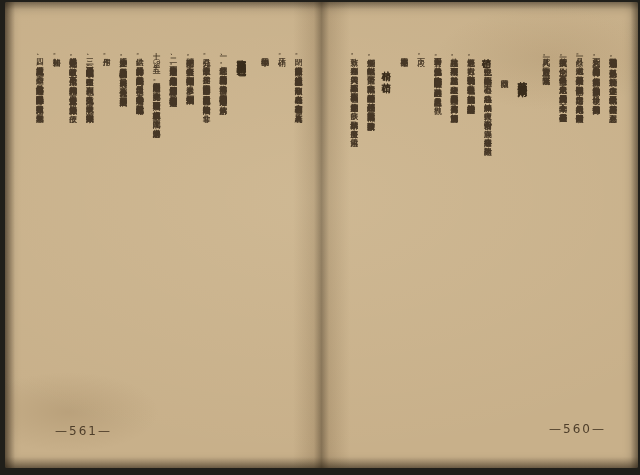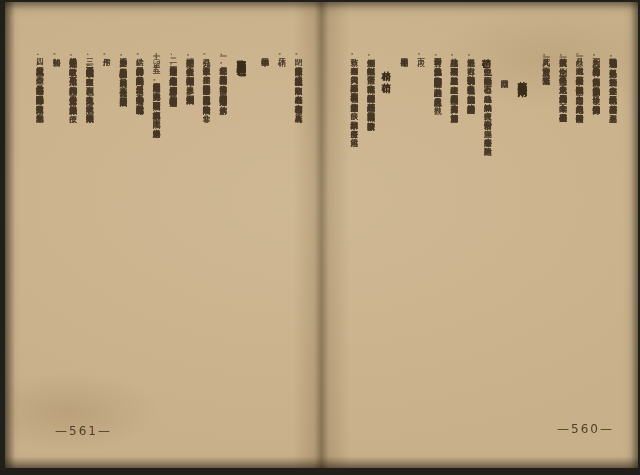--- a/index.html
+++ b/index.html
@@ -27,21 +27,21 @@
   .col{height:100%;overflow:hidden;font-size:7.8px;line-height:10.8px;
        margin-right:5.9px;letter-spacing:0.2px;}
   .col.cite{}
   .col.ind22{padding-top:22px;}
   .col.ind12{padding-top:12px;}
   .col.header{font-weight:bold;font-size:9.4px;line-height:12px;letter-spacing:1.2px;
               color:#3a2d1c;margin-right:11px;margin-left:8px;}
   .col.drug{font-weight:bold;font-size:8.8px;letter-spacing:1px;color:#3a2d1c;}
   .drug-lead{font-weight:bold;font-size:8.8px;color:#3a2d1c;}
   .pagenum{position:absolute;font-size:12px;color:#4e3e2a;letter-spacing:2px;}
-  .page.right .pagenum{right:24px;bottom:32px;text-align:center;}
+  .page.right .pagenum{right:32px;bottom:32px;text-align:center;}
   .page.left .pagenum{left:50px;bottom:30px;}
 </style>
 </head>
 <body>
 
 <div class="photo">
   <div class="book">
 
     <div class="page right">
       <div class="content">

